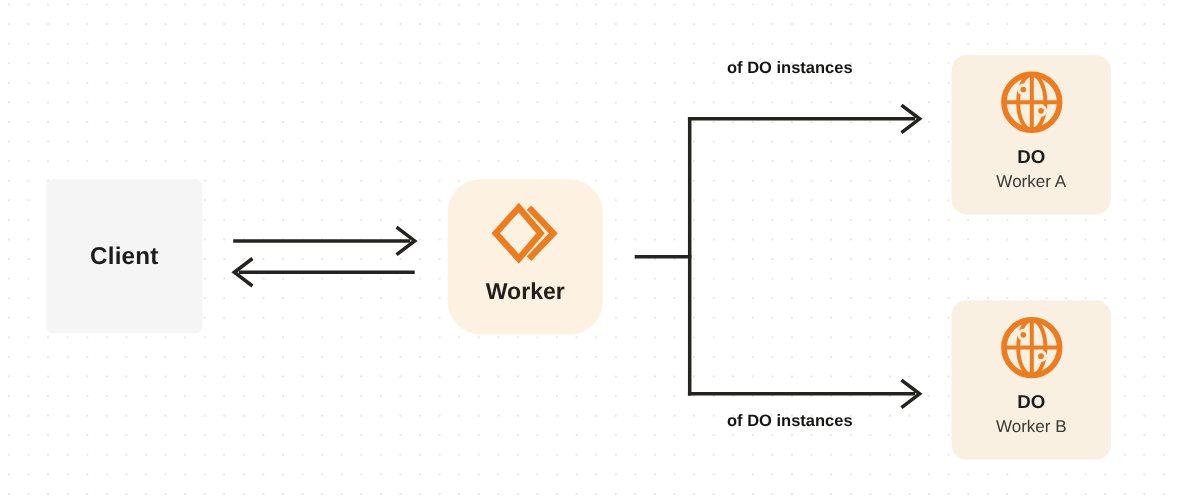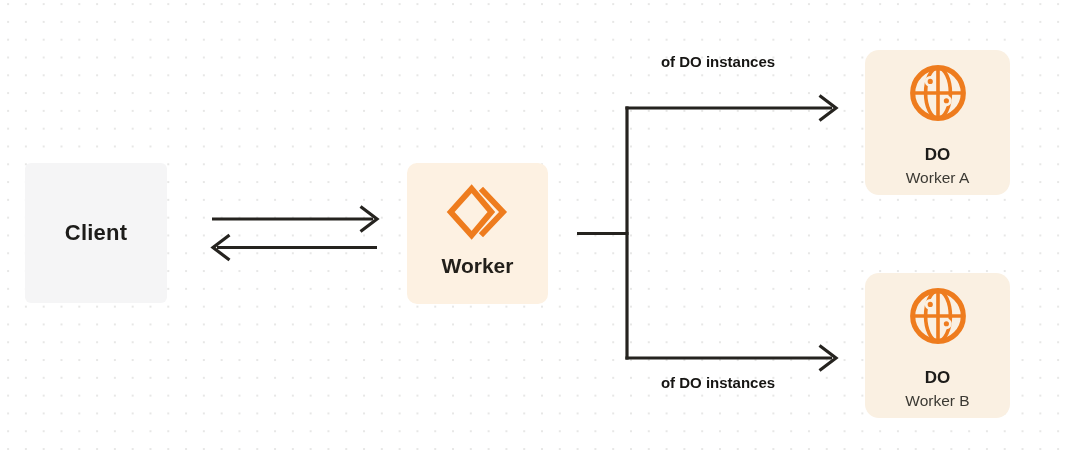--- a/index.html
+++ b/index.html
@@ -27,21 +27,21 @@
   .node {
     position: absolute;
     z-index: 2;
     display: flex;
     flex-direction: column;
     align-items: center;
     justify-content: center;
     box-sizing: border-box;
   }
   .node-client {
-    left: 25px; top: 163px;
+    left: 42px; top: 163px;
     width: 142px; height: 140px;
     border-radius: 6px;
   }
   .node-client .node-title {
     font-size: 22px;
     font-weight: 700;
     color: #1d1c1a;
     letter-spacing: 0.2px;
   }
   .node-worker {
@@ -61,21 +61,21 @@
   .node-do {
     width: 145px; height: 145px;
     border-radius: 14px;
     justify-content: flex-start;
     padding-top: 12px;
   }
   .node-do-a { left: 865px; top: 50px; }
   .node-do-b { left: 865px; top: 273px; }
   .node-do .node-icon svg { display: block; }
   .node-do .do-title {
-    margin-top: 21px;
+    margin-top: 9px;
     font-size: 17px;
     font-weight: 700;
     color: #1d1c1a;
     line-height: 20px;
   }
   .node-do .do-subtitle {
     margin-top: 3px;
     font-size: 15.5px;
     font-weight: 400;
     color: #3b3933;
@@ -126,21 +126,21 @@
         <path d="M625.4 358 L832 358"></path>
         <path d="M819.5 345.5 L836 358 L819.5 370.5"></path>
       </g>
     </g>
   </svg>
 
   <div class="node node-client" style="background-color: rgb(245, 245, 246);">
     <span class="node-title">Client</span>
   </div>
 
-  <div class="node node-worker" style="background-color: rgb(253, 241, 226);">
+  <div class="node node-worker" style="background-color: rgb(253, 241, 226); border-radius: 30px;">
     <span class="node-icon">
       <svg width="64" height="56" viewBox="0 0 110 96" aria-hidden="true">
         <g fill="none" stroke-width="10" stroke-linejoin="miter" stroke-linecap="butt" stroke="#ee7c1e">
           <path d="M44 8 L8 48 L44 88 L78 48 Z"></path>
           <path d="M60 8 L98 48 L60 88"></path>
         </g>
       </svg>
     </span>
     <span class="node-title">Worker</span>
   </div>

